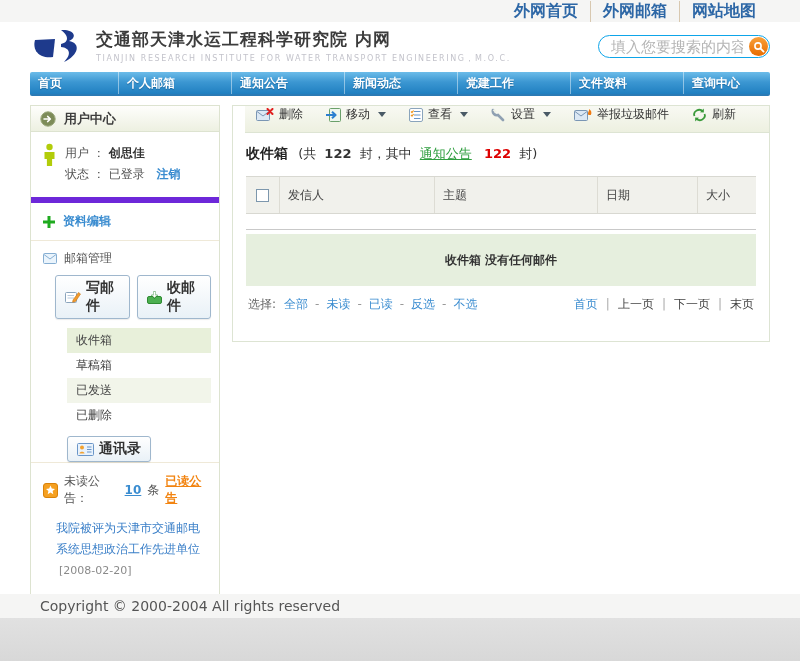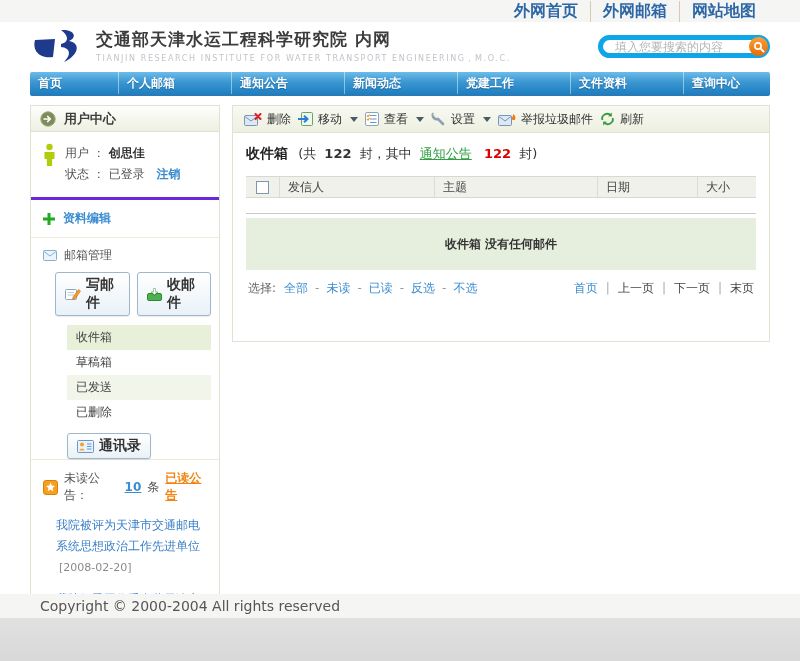--- a/index.html
+++ b/index.html
@@ -12,41 +12,41 @@
   .topstrip { height:22px; background:#f5f5f4; display:flex; justify-content:flex-end;
     align-items:center; padding:0 32px; }
   .topstrip a { color:#2d67a6; font-weight:bold; text-decoration:none; font-size:16px; padding:0 12px; cursor:pointer; }
   .topstrip a + a { border-left:1px solid #d8c8b0; }
   
   .header { height:48px; display:flex; align-items:center; padding:0 30px; background:#fff; position:relative; }
   .logo { margin-right:10px; flex:0 0 auto; }
   .title-block .cn { font-size:17px; font-weight:bold; color:#3c3c3c; letter-spacing:1px; }
   .title-block .en { font-size:8px; color:#c3c3cb; letter-spacing:1.6px; margin-top:2px; }
   .searchbox { position:absolute; right:30px; top:13px; width:172px; height:23px; }
-  .searchbox input { width:100%; height:100%; border:5px solid #0ea5e9; border-radius:12px;
-    padding:0 26px 0 12px; font-size:12px; color:#666; outline:none;
+  .searchbox input { width:100%; height:100%; border:1px solid #0ea5e9; border-radius:12px;
+    padding:0 26px 0 12px; font-size:15px; color:#666; outline:none;
     font-family:"DejaVu Sans","Liberation Sans",sans-serif; }
   .searchbox input::placeholder { color:#b5b5b5; }
   .search-btn { position:absolute; right:2px; top:2px; width:19px; height:19px; border-radius:50%;
     background:linear-gradient(#f9a03a,#e86c00); border:none; display:flex; align-items:center;
     justify-content:center; cursor:pointer; }
   
   .nav { margin:2px 30px 0; height:24px; display:flex; align-items:stretch;
     background:linear-gradient(#6cbce9,#3c97d2 45%,#1f7fc0); border-bottom:2px solid #2a7ab5; border-radius:2px; }
   .nav-item { flex:1 1 auto; display:flex; align-items:center; justify-content:center;
     color:#fff; font-weight:bold; font-size:12px; cursor:pointer; white-space:nowrap; padding:0 8px;
     text-shadow:0 1px 1px rgba(0,60,110,.45); }
   .nav-item + .nav-item { border-left:1px solid rgba(255,255,255,.45);margin-left:48px; }
   
   .content { display:flex; align-items:flex-start; gap:12px; padding:9px 30px 0; }
   
   .sidebar { width:190px; flex:0 0 190px; background:#fff; border:1px solid #dde3d0; }
   .sb-header { height:26px; background:linear-gradient(#fefefc,#edf0e1); border-bottom:1px solid #dde3d0;
     display:flex; align-items:center; gap:8px; padding:0 9px; font-size:13px; font-weight:bold; color:#3e3e3e; }
-  .sb-user { display:flex; gap:9px; padding:11px 10px 12px 12px; border-bottom:3px solid #6d28d9; }
+  .sb-user { display:flex; gap:9px; padding:11px 10px 12px 12px; border-bottom:6px solid #6d28d9; }
   .sb-user .lines { line-height:21px; color:#555; }
   .sb-user b { color:#333; }
   a.blue { color:#3a8cd0; text-decoration:none; cursor:pointer; }
   .sb-row { display:flex; align-items:center; gap:8px; padding:10px 12px; border-bottom:1px solid #efe9d8; }
   .sb-row a { font-weight:bold; }
   .sb-mail { padding:9px 8px 0 12px; border-bottom:1px solid #efe9d8; }
   .sb-mail-label { display:flex; align-items:center; gap:7px; color:#555; margin-bottom:8px; }
   .mail-buttons { display:flex; gap:7px; margin-left:12px; margin-bottom:9px; }
   .btn-sm { display:flex; align-items:center; gap:5px; border:1px solid #9fb7cd; border-radius:3px;
     background:linear-gradient(#ffffff,#e9f1f7); padding:3px 9px; font-size:14px; font-weight:bold;
@@ -59,30 +59,30 @@
   .sb-ann { padding:10px 10px 12px 12px; border-bottom:1px solid #efe9d8; }
   .ann-head { display:flex; align-items:center; gap:6px; color:#555; }
   .ann-head a.count { color:#3a8cd0; text-decoration:underline; font-weight:bold; }
   .ann-head a.read { color:#f28411; text-decoration:underline; font-weight:bold; margin-left:0; }
   .ann-item { display:block; margin:11px 2px 0 13px; color:#3a7fc8; font-size:12px; line-height:1.75;
     text-decoration:none; cursor:pointer; }
   .ann-item .date { color:#8a8a8a; font-size:11px; text-decoration:none; margin-left:3px; }
   
   .main { flex:1 1 auto; border:1px solid #dde4d3; background:#fff; height:237px; overflow:hidden; }
   .toolbar { height:27px; background:linear-gradient(#f8f9f3,#edf0e0); border-bottom:1px solid #dde4d3;
-    display:flex; align-items:center; gap:7px; padding:0 11px; color:#333; }
+    display:flex; align-items:flex-start; gap:23px; padding:0 11px; color:#333;margin-left:12px; }
   .tool { display:flex; align-items:center; gap:5px; cursor:pointer; white-space:nowrap; }
   .caret { width:0; height:0; border-left:4px solid transparent; border-right:4px solid transparent;
     border-top:5px solid #4a5a66; margin-left:3px; cursor:pointer; }
   .main-content { padding:12px 13px 0; }
   .inbox-title-row { color:#333; font-size:13px; }
   .inbox-title-row b.name { font-size:14px; color:#222; margin-right:6px; }
   .inbox-title-row .green { color:#2f9e3f; text-decoration:underline; cursor:pointer; margin:0 4px; }
   .inbox-title-row .red { color:#dd0000; font-weight:bold; margin:0 4px; }
-  .mail-head { margin-top:13px; display:flex; align-items:center; height:22px; background:#f1f1ec;
+  .mail-head { margin-top:13px; display:flex; align-items:center; height:38px; background:#f1f1ec;
     border-top:1px solid #d8d8d1; border-bottom:1px solid #d8d8d1; color:#444;justify-content:center; }
   .mh-cell { padding-left:8px; height:100%; display:flex; align-items:center; border-right:1px solid #dddcd4; }
   .mh-check { width:34px; justify-content:center; padding-left:0; }
   .mh-sender { width:155px; }
   .mh-subject { flex:1; }
   .mh-date { width:100px; }
   .mh-size { width:58px; border-right:none; }
   .checkbox { width:13px; height:13px; background:#fff; border:1px solid #7d97ad; display:inline-block; cursor:pointer; }
   .sep-line { margin-top:15px; border-top:1px solid #c9c9c9; }
   .empty-band { margin-top:4px; height:52px; background:#e6efde; display:flex; align-items:center;

